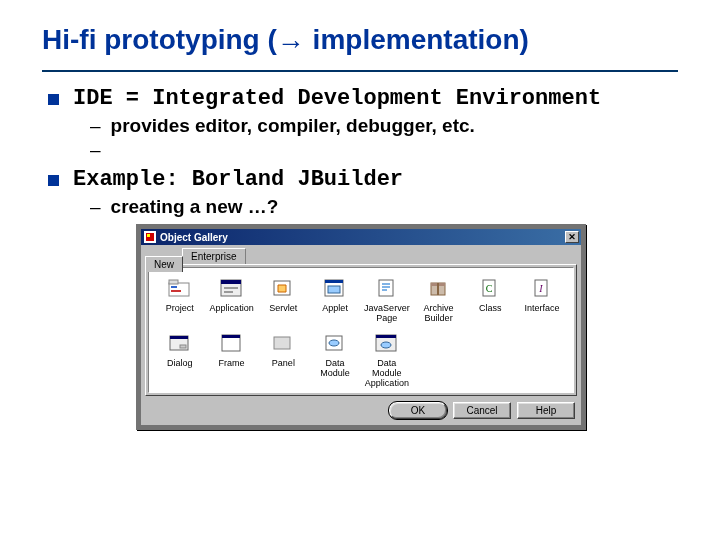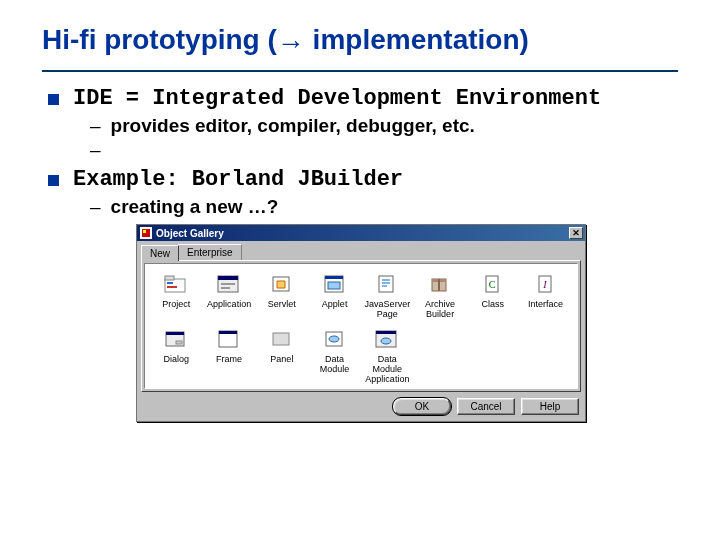--- a/index.html
+++ b/index.html
@@ -49,21 +49,21 @@
   }
   .bullet-l2 .dash {
     margin-right: 10px;
     font-weight: normal;
   }
 
   
   .dialog {
     width: 450px;
     margin: 6px 0 0 94px;
-    border: 1px solid #737373;
+    border: 5px solid #737373;
     background: #c0c0c0;
     font-family: "MS Sans Serif", Tahoma, sans-serif;
     font-size: 10px;
     color: #000;
     box-shadow: 1px 1px 0 #000;
   }
   .titlebar {
     display: flex;
     align-items: center;
     height: 16px;
@@ -104,21 +104,21 @@
     border-bottom: none;
     background: #c0c0c0;
     margin-right: -1px;
     position: relative;
     cursor: default;
   }
   .tab.active {
     background: #c0c0c0;
     border-color: #fff #404040 #c0c0c0 #fff;
     z-index: 2;
-    top: 1px;
+    top: 8px;
   }
   .tab.inactive {
     border-color: #fff #808080 #808080 #fff;
     top: 0;
   }
   .panel {
     margin: 0 4px;
     border: 1px solid #fff;
     border-right-color: #404040;
     border-bottom-color: #404040;

